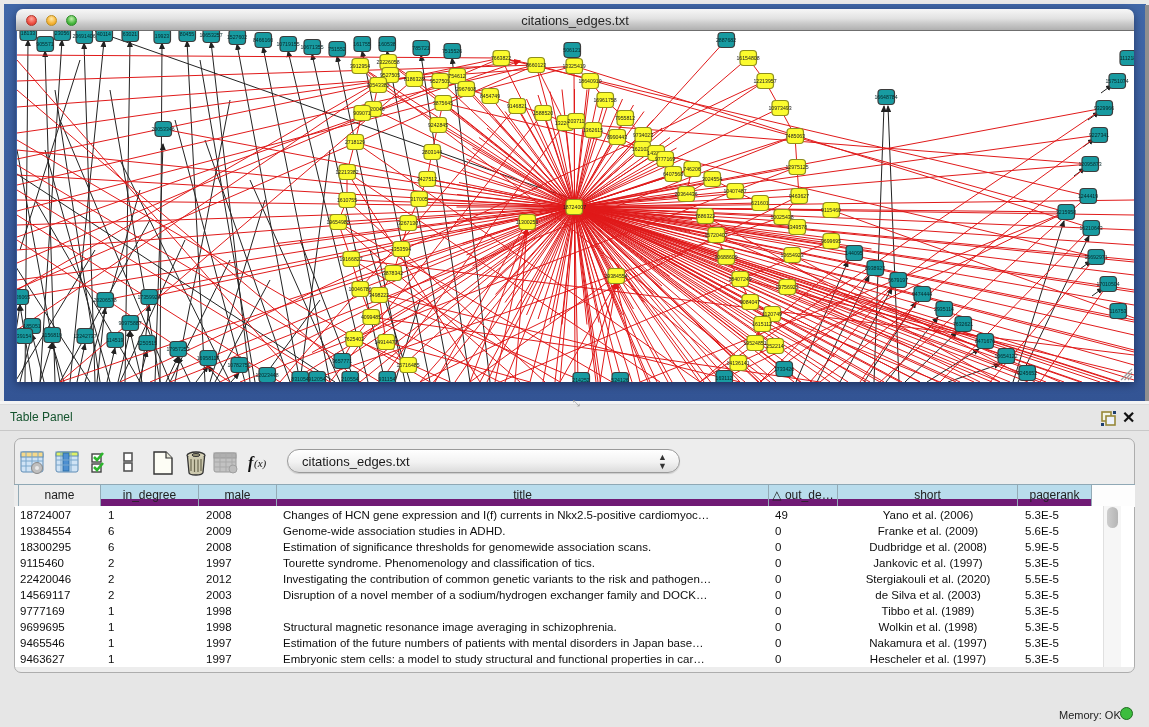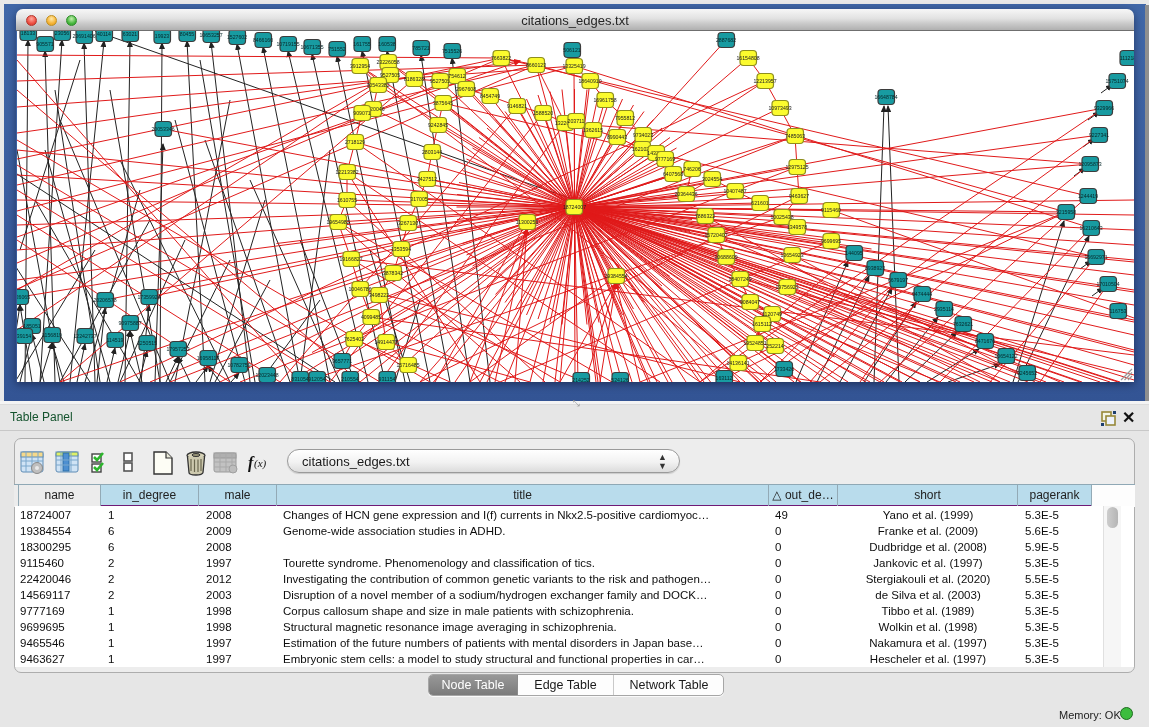--- a/index.html
+++ b/index.html
@@ -26,21 +26,21 @@
 #floatico{position:absolute;left:1101px;top:10px;width:16px;height:15px}
 #closeico{position:absolute;left:1122px;top:7px;font-size:16px;font-weight:bold;color:#111}
 #container{position:absolute;left:14px;top:37px;width:1121px;height:235px;background:#ededed;border:1px solid #adadad;border-radius:7px}
 
 .ic{position:absolute;top:49px}
 #combo{position:absolute;left:287px;top:48px;width:393px;height:24px;border:1px solid #9a9a9a;border-radius:12px;
  background:linear-gradient(180deg,#ffffff,#f2f2f2 55%,#dcdcdc);box-shadow:0 1px 1px rgba(0,0,0,.15)}
 #combo span{position:absolute;left:14px;top:4px;font-size:13px;color:#1a1a1a}
 #combo .arr{position:absolute;right:12px;top:3px;font-size:9px;color:#333;line-height:9px;text-align:center}
 
-#thead{position:absolute;left:14px;top:83px;width:1121px;height:22px;background:#b9dcec;border-top:1px solid #8fa8b5;border-bottom:1px solid #701a75}
+#thead{position:absolute;left:14px;top:83px;width:1121px;height:22px;background:#b9dcec;border-top:1px solid #8fa8b5;border-bottom:7px solid #701a75}
 #thead .hc{position:absolute;top:0;height:22px;border-right:1px solid #93aab6;font-size:12px;color:#222;text-align:center;line-height:21px}
 
 #tbody{position:absolute;left:15px;top:105px;width:1119px;height:161px;background:#fff}
 .tr{position:absolute;left:15px;width:1119px;height:16px;font-size:11.5px;color:#0d0d0d;white-space:nowrap}
 .tr span{position:absolute;top:1px}
 .c0{left:5px}.c1{left:93px}.c2{left:191px}.c3{left:268px}.c4{left:760px}
 .c5{left:823px;width:180px;text-align:center}.c6{left:1010px}
 
 #tabs{position:absolute;left:428px;top:273px;width:296px;height:22px;border:1px solid #a6a6a6;border-radius:5px;background:#fdfdfd;box-shadow:0 1px 0 rgba(255,255,255,.8)}
 #tabs .seg{position:absolute;top:0;height:20px;font-size:12.5px;line-height:20px;text-align:center;color:#1a1a1a}
@@ -895,36 +895,37 @@
     </div>
     <div id="tbody"></div>
     <div style="position:absolute;left:1103px;top:105px;width:18px;height:161px;background:#f6f6f6;border-left:1px solid #e0e0e0"></div>
     <div style="position:absolute;left:1107px;top:106px;width:11px;height:21px;background:linear-gradient(90deg,#cdcdcd,#b5b5b5);border-radius:6px"></div>
 <div class="tr" style="top:107px">
         <span class="c0">18724007</span>
         <span class="c1">1</span>
         <span class="c2">2008</span>
         <span class="c3">Changes of HCN gene expression and I(f) currents in Nkx2.5‑positive cardiomyoc…</span>
         <span class="c4">49</span>
-        <span class="c5">Yano et al. (1999)</span>
+        <span class="c5">Yano et al. (2006)</span>
         <span class="c6">5.3E‑5</span>
       </div>
 <div class="tr" style="top:123px">
         <span class="c0">19384554</span>
         <span class="c1">6</span>
         <span class="c2">2009</span>
         <span class="c3">Genome‑wide association studies in ADHD.</span>
         <span class="c4">0</span>
         <span class="c5">Franke et al. (2009)</span>
         <span class="c6">5.6E‑5</span>
       </div>
 <div class="tr" style="top:139px">
         <span class="c0">18300295</span>
         <span class="c1">6</span>
         <span class="c2">2008</span>
+        <span class="c3">Estimation of significance thresholds for genomewide association scans.</span>
         <span class="c4">0</span>
         <span class="c5">Dudbridge et al. (2008)</span>
         <span class="c6">5.9E‑5</span>
       </div>
 <div class="tr" style="top:155px">
         <span class="c0">9115460</span>
         <span class="c1">2</span>
         <span class="c2">1997</span>
         <span class="c3">Tourette syndrome. Phenomenology and classification of tics.</span>
         <span class="c4">0</span>
@@ -946,21 +947,20 @@
         <span class="c2">2003</span>
         <span class="c3">Disruption of a novel member of a sodium/hydrogen exchanger family and DOCK…</span>
         <span class="c4">0</span>
         <span class="c5">de Silva et al. (2003)</span>
         <span class="c6">5.3E‑5</span>
       </div>
 <div class="tr" style="top:203px">
         <span class="c0">9777169</span>
         <span class="c1">1</span>
         <span class="c2">1998</span>
-        <span class="c3">Corpus callosum shape and size in male patients with schizophrenia.</span>
         <span class="c4">0</span>
         <span class="c5">Tibbo et al. (1989)</span>
         <span class="c6">5.3E‑5</span>
       </div>
 <div class="tr" style="top:219px">
         <span class="c0">9699695</span>
         <span class="c1">1</span>
         <span class="c2">1998</span>
         <span class="c3">Structural magnetic resonance image averaging in schizophrenia.</span>
         <span class="c4">0</span>
@@ -978,20 +978,15 @@
       </div>
 <div class="tr" style="top:251px">
         <span class="c0">9463627</span>
         <span class="c1">1</span>
         <span class="c2">1997</span>
         <span class="c3">Embryonic stem cells: a model to study structural and functional properties in car…</span>
         <span class="c4">0</span>
         <span class="c5">Hescheler et al. (1997)</span>
         <span class="c6">5.3E‑5</span>
       </div>
-    <div id="tabs">
-      <div class="seg" id="seg1">Node Table</div>
-      <div class="seg" id="seg2">Edge Table</div>
-      <div class="seg" id="seg3">Network Table</div>
-    </div>
     <div id="memory">Memory: OK</div>
     <div id="memdot"></div>
   </div>
 </div>
 </body></html>

